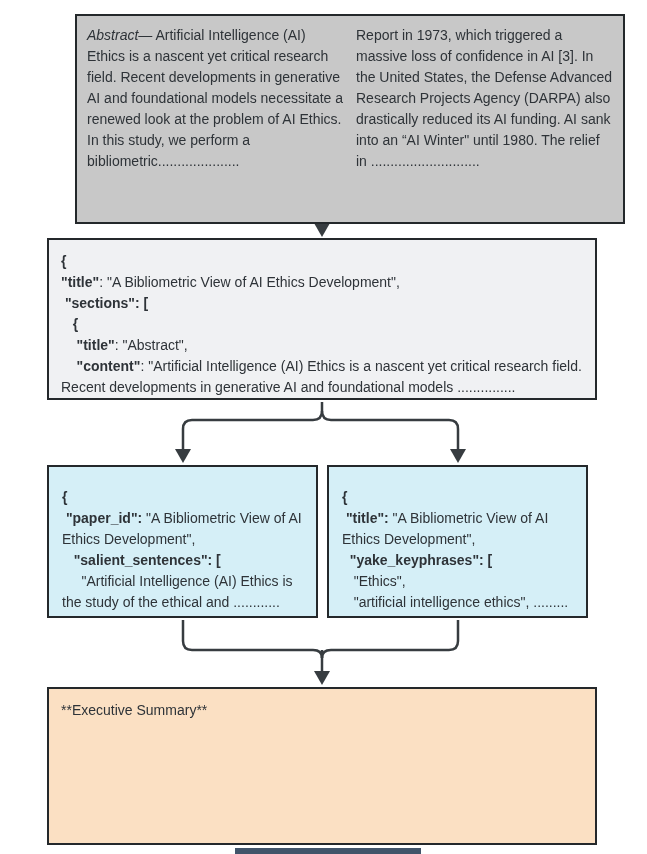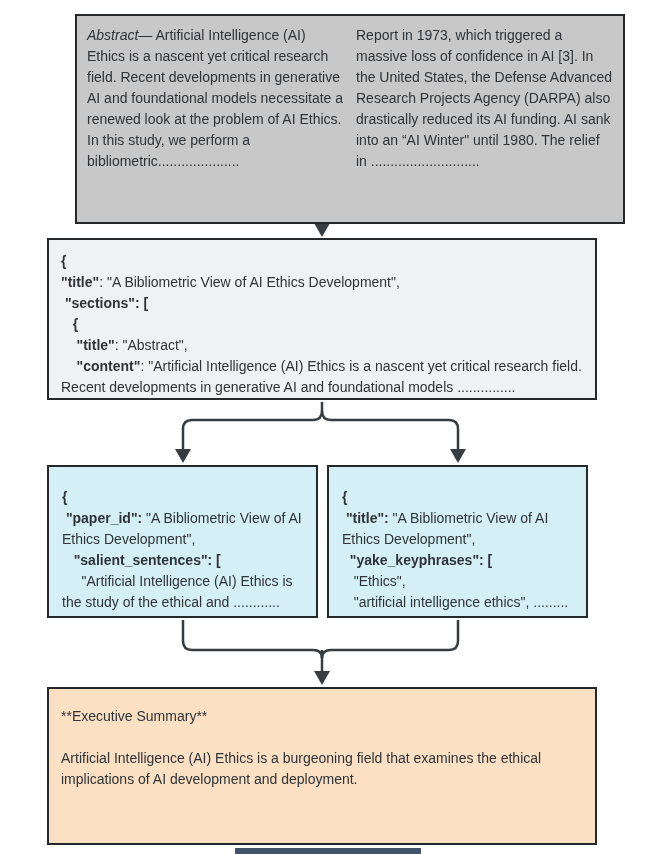--- a/index.html
+++ b/index.html
@@ -50,21 +50,21 @@
     padding:20px 12px 10px 13px;
   }
   #box-yake{
     left:327px;top:465px;width:261px;height:153px;
     background:var(--branch-box-bg);
     padding:20px 10px 10px 13px;
   }
   #box-summary{
     left:47px;top:687px;width:550px;height:158px;
     background:var(--summary-box-bg);
-    padding:17px 12px;
+    padding:11px 12px;
   }
   #bottom-bar{
     position:absolute;
     left:235px;top:848px;width:186px;height:6px;
     background:var(--bottom-bar);
   }
   #arrow-layer{
     position:absolute;left:0;top:0;width:647px;height:854px;
     pointer-events:none;
   }
@@ -133,19 +133,18 @@
       <div class="rich-line"><span class="b">{</span></div>
       <div class="rich-line"><span> </span><span class="b">"title":</span><span> "A Bibliometric View of AI Ethics Development",</span></div>
       <div class="rich-line"><span>  </span><span class="b">"yake_keyphrases": [</span></div>
       <div class="rich-line"><span>   "Ethics",</span></div>
       <div class="rich-line"><span>   "artificial intelligence ethics", .........</span></div>
     </div>
 
   <div id="box-summary" class="node">
       <div class="rich-line"><span>**Executive Summary**</span></div>
       <div class="rich-line"><span> </span></div>
-      <div class="rich-line"><span>Artificial Intelligence (AI) Ethics is a burgeoning field that examines the ethical implications of AI development and deployment.</span></div>
       <div class="rich-line"><span> </span></div>
     </div>
 
   <div id="bottom-bar"></div>
 
 </div>
 
 </body></html>

